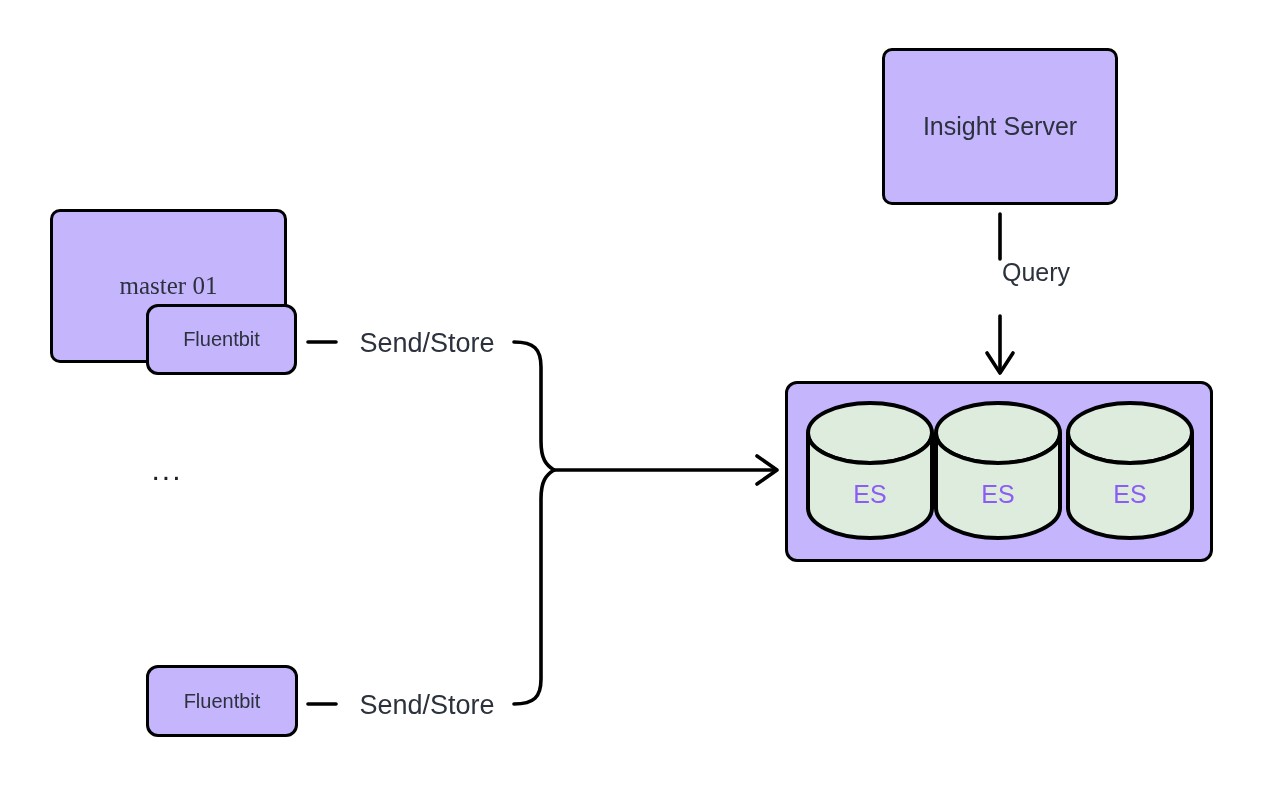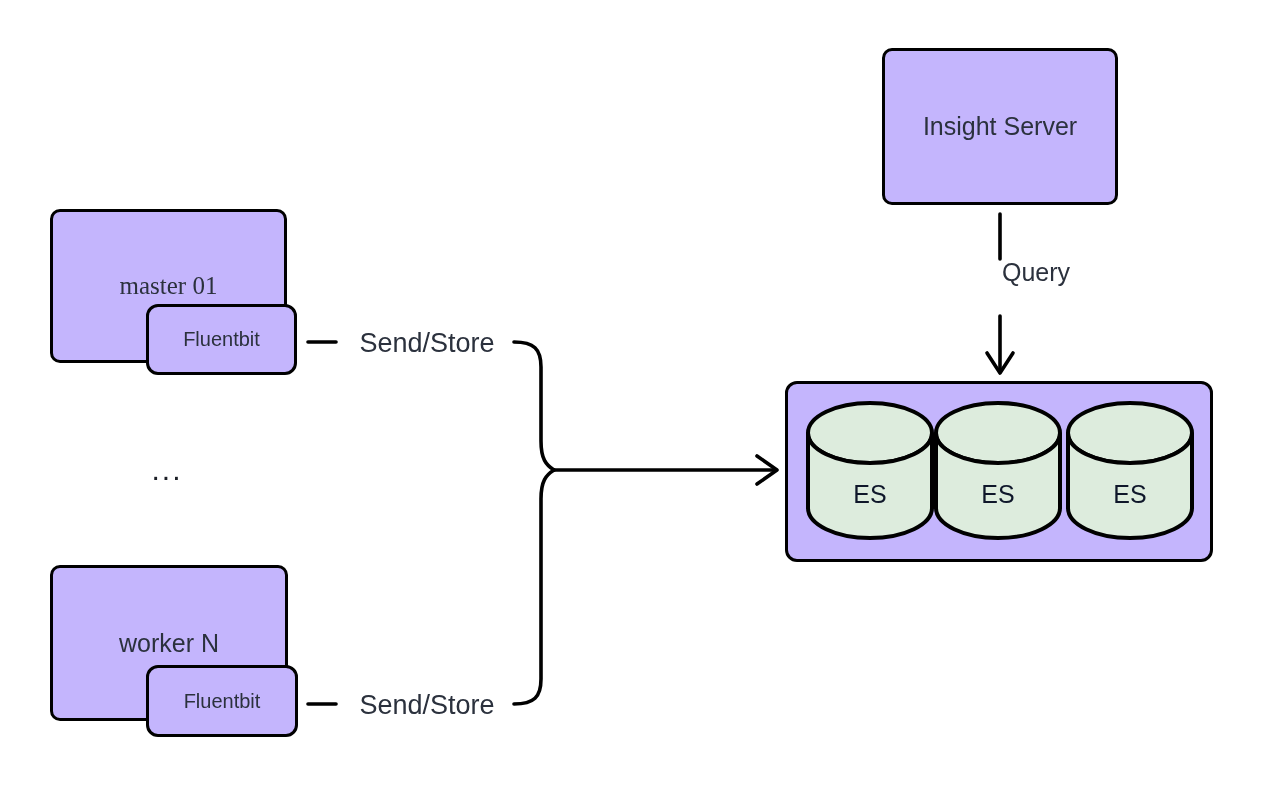--- a/index.html
+++ b/index.html
@@ -51,21 +51,21 @@
   }
   #send-store-label-top    { left: 427px; top: 343px; font-size: 27px; }
   #send-store-label-bottom { left: 427px; top: 705px; font-size: 27px; }
   #query-label             { left: 1000px; top: 272px; font-size: 25px; margin-left: 36px; }
   #ellipsis-label          { left: 167px;  top: 470px; font-size: 30px; letter-spacing: 2px; color: #1c1f26; }
 
   .es-label {
     position: absolute;
     transform: translate(-50%, -50%);
     font-size: 25px;
-    color: #0f172a;
+    color: #8b5cf6;
     z-index: 4;
   }
   #es-label-1 { left: 870px;  top: 494px; }
   #es-label-2 { left: 998px;  top: 494px; }
   #es-label-3 { left: 1130px; top: 494px; }
 
   #connector-layer {
     position: absolute;
     left: 0; top: 0;
     width: 1266px;
@@ -93,23 +93,20 @@
   <div class="node" id="master-node">
     <span class="node-label">master 01</span>
   </div>
 
   <div class="node" id="master-fluentbit-node">
     <span class="node-label">Fluentbit</span>
   </div>
 
   <div class="floating-label" id="ellipsis-label">...</div>
 
-  <div class="node" id="worker-node">
-    <span class="node-label">worker N</span>
-  </div>
 
   <div class="node" id="worker-fluentbit-node">
     <span class="node-label">Fluentbit</span>
   </div>
 
   <div class="node" id="insight-server-node">
     <span class="node-label">Insight Server</span>
   </div>
 
   <div class="node" id="es-cluster-node"></div>

